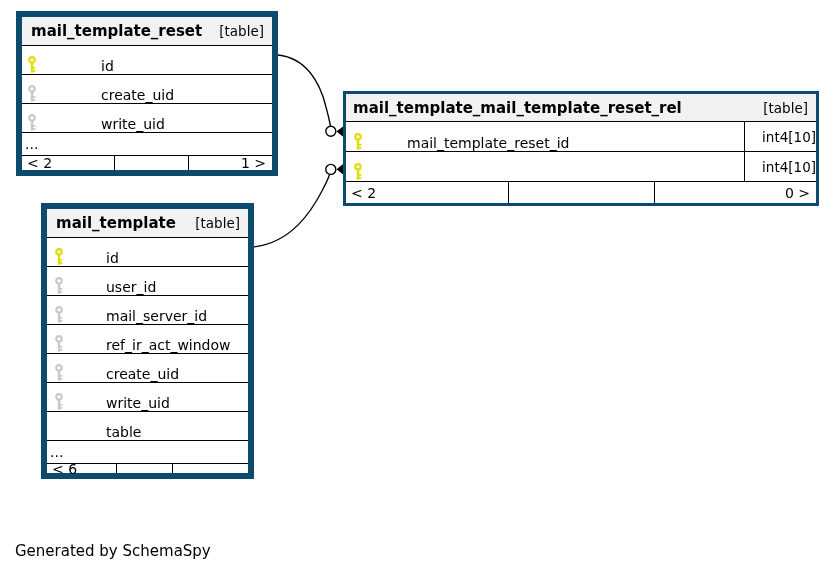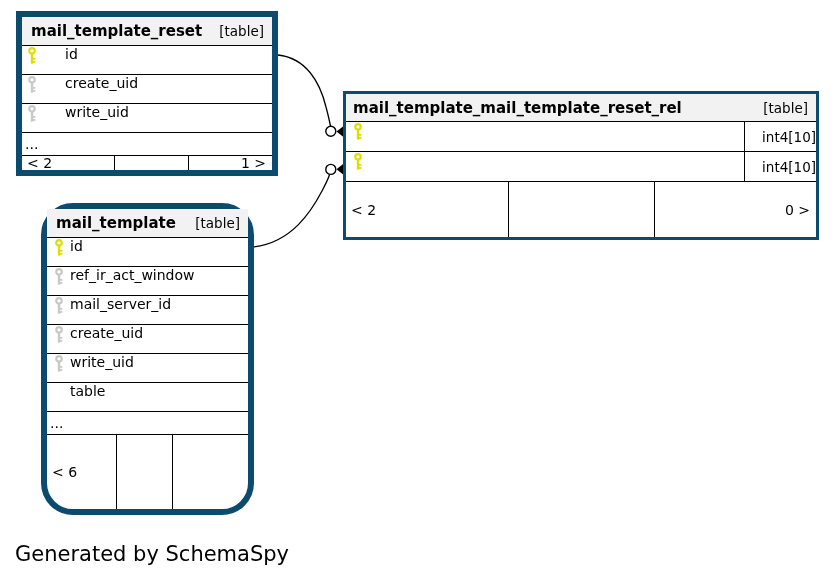--- a/index.html
+++ b/index.html
@@ -15,22 +15,22 @@
   }
   .tbl.thick{border-width:3px;}
   .hdr{
     background:#f2f2f2;border-bottom:1px solid #000;
     display:flex;align-items:center;flex:0 0 28px;
     padding:0 8px 0 9px;overflow:hidden;
   }
   .ttl{font-weight:bold;font-size:15px;white-space:nowrap;}
   .tag{margin-left:auto;font-size:13.5px;font-weight:normal;white-space:nowrap;}
   .row{
-    display:flex;align-items:flex-start;border-bottom:1px solid #000;
-    flex:0 0 28px;font-size:14px;overflow:hidden;
+    display:flex;align-items:flex-end;border-bottom:1px solid #000;
+    flex:0 0 28px;font-size:14px;overflow:hidden;gap:36px;
   }
   .keyicon{width:10px;height:19px;display:inline-flex;flex:0 0 10px;}
   .keyicon svg{display:block;}
   .keyicon[data-key="primary"]{color:#dede00;}
   .keyicon[data-key="foreign"]{color:#c9c9c9;}
   .keyicon[data-key="none"]{visibility:hidden;}
   .colname{white-space:nowrap;}
   .coltype{
     margin-left:auto;align-self:stretch;display:flex;align-items:center;
     box-sizing:border-box;border-left:1px solid #000;flex:0 0 62px;
@@ -45,35 +45,35 @@
   .fl{padding-left:5px;border-right:1px solid #000;}
   .fm{border-right:1px solid #000;}
   .fr{flex:1;justify-content:flex-end;padding-right:6px;}
 
   #t0{left:16px;top:11px;width:262px;height:165px;}
   #t0 .keyicon{margin-left:5px;}
   #t0 .colname{margin-left:28px;}
   #t0 .fl{width:93px;}
   #t0 .fm{width:74px;}
 
-  #t1{left:343px;top:91px;width:476px;height:149px;}
+  #t1{left:343px;top:91px;width:476px;height:115px;}
   #t1 .hdr{flex:0 0 27px;padding-left:7px;}
   #t1 .row{flex:0 0 29px;}
   #t1 .keyicon{margin-left:7px;}
   #t1 .colname{margin-left:8px;}
   #t1 .fl{width:163px;}
   #t1 .fm{width:146px;}
 
-  #t2{left:41px;top:203px;width:213px;height:312px;border-radius:32px;}
+  #t2{left:41px;top:203px;width:213px;height:276px;}
   #t2 .keyicon{margin-left:7px;}
   #t2 .colname{margin-left:6px;}
   #t2 .fl{width:70px;}
   #t2 .fm{width:56px;}
 
-  .note{position:absolute;left:15px;top:542px;font-size:21px;z-index:2;}
+  .note{position:absolute;left:15px;top:542px;font-size:15px;z-index:2;}
 </style>
 </head>
 <body>
 
 <svg class="overlay" width="836" height="571" viewBox="0 0 836 571">
   <path d="M 278 55 C 306 58 320 82 326 107 C 328.5 116 329.5 121 330.5 126" fill="none" stroke="#000" stroke-width="1.3"></path>
   <path d="M 253 247 C 292 243 312 210 322 191 C 327 181.5 328.5 178 329.5 174.8" fill="none" stroke="#000" stroke-width="1.3"></path>
   <polygon points="336.5,131.5 345,125 345,138.2" fill="#000"></polygon>
   <polygon points="336.5,169.2 345,162.6 345,176" fill="#000"></polygon>
   <circle cx="330.8" cy="131.3" r="5" fill="#fff" stroke="#000" stroke-width="1.4"></circle>
@@ -133,20 +133,21 @@
   </div>
   <div class="row">
     <span class="keyicon" data-key="primary">
         <svg viewBox="0 0 11 19" width="11" height="19">
           <circle cx="5.5" cy="4.4" r="3" fill="none" stroke="currentColor" stroke-width="2.4"></circle>
           <rect x="4.2" y="7.2" width="2.7" height="11.3" fill="currentColor"></rect>
           <rect x="6.6" y="12.2" width="2.6" height="2" fill="currentColor"></rect>
           <rect x="6.6" y="15.6" width="2.6" height="2" fill="currentColor"></rect>
         </svg>
       </span>
+    <span class="colname">mail_template_reset_id</span>
     <span class="coltype">int4[10]</span>
   </div>
   <div class="row">
     <span class="keyicon" data-key="primary">
         <svg viewBox="0 0 11 19" width="11" height="19">
           <circle cx="5.5" cy="4.4" r="3" fill="none" stroke="currentColor" stroke-width="2.4"></circle>
           <rect x="4.2" y="7.2" width="2.7" height="11.3" fill="currentColor"></rect>
           <rect x="6.6" y="12.2" width="2.6" height="2" fill="currentColor"></rect>
           <rect x="6.6" y="15.6" width="2.6" height="2" fill="currentColor"></rect>
         </svg>
@@ -178,32 +179,43 @@
   </div>
   <div class="row">
     <span class="keyicon" data-key="foreign">
         <svg viewBox="0 0 11 19" width="11" height="19">
           <circle cx="5.5" cy="4.4" r="3" fill="none" stroke="currentColor" stroke-width="2.4"></circle>
           <rect x="4.2" y="7.2" width="2.7" height="11.3" fill="currentColor"></rect>
           <rect x="6.6" y="12.2" width="2.6" height="2" fill="currentColor"></rect>
           <rect x="6.6" y="15.6" width="2.6" height="2" fill="currentColor"></rect>
         </svg>
       </span>
+    <span class="colname">user_id</span>
+  </div>
+  <div class="row">
+    <span class="keyicon" data-key="foreign">
+        <svg viewBox="0 0 11 19" width="11" height="19">
+          <circle cx="5.5" cy="4.4" r="3" fill="none" stroke="currentColor" stroke-width="2.4"></circle>
+          <rect x="4.2" y="7.2" width="2.7" height="11.3" fill="currentColor"></rect>
+          <rect x="6.6" y="12.2" width="2.6" height="2" fill="currentColor"></rect>
+          <rect x="6.6" y="15.6" width="2.6" height="2" fill="currentColor"></rect>
+        </svg>
+      </span>
+    <span class="colname">mail_server_id</span>
+  </div>
+  <div class="row">
+    <span class="keyicon" data-key="foreign">
+        <svg viewBox="0 0 11 19" width="11" height="19">
+          <circle cx="5.5" cy="4.4" r="3" fill="none" stroke="currentColor" stroke-width="2.4"></circle>
+          <rect x="4.2" y="7.2" width="2.7" height="11.3" fill="currentColor"></rect>
+          <rect x="6.6" y="12.2" width="2.6" height="2" fill="currentColor"></rect>
+          <rect x="6.6" y="15.6" width="2.6" height="2" fill="currentColor"></rect>
+        </svg>
+      </span>
     <span class="colname">ref_ir_act_window</span>
-  </div>
-  <div class="row">
-    <span class="keyicon" data-key="foreign">
-        <svg viewBox="0 0 11 19" width="11" height="19">
-          <circle cx="5.5" cy="4.4" r="3" fill="none" stroke="currentColor" stroke-width="2.4"></circle>
-          <rect x="4.2" y="7.2" width="2.7" height="11.3" fill="currentColor"></rect>
-          <rect x="6.6" y="12.2" width="2.6" height="2" fill="currentColor"></rect>
-          <rect x="6.6" y="15.6" width="2.6" height="2" fill="currentColor"></rect>
-        </svg>
-      </span>
-    <span class="colname">mail_server_id</span>
   </div>
   <div class="row">
     <span class="keyicon" data-key="foreign">
         <svg viewBox="0 0 11 19" width="11" height="19">
           <circle cx="5.5" cy="4.4" r="3" fill="none" stroke="currentColor" stroke-width="2.4"></circle>
           <rect x="4.2" y="7.2" width="2.7" height="11.3" fill="currentColor"></rect>
           <rect x="6.6" y="12.2" width="2.6" height="2" fill="currentColor"></rect>
           <rect x="6.6" y="15.6" width="2.6" height="2" fill="currentColor"></rect>
         </svg>
       </span>

